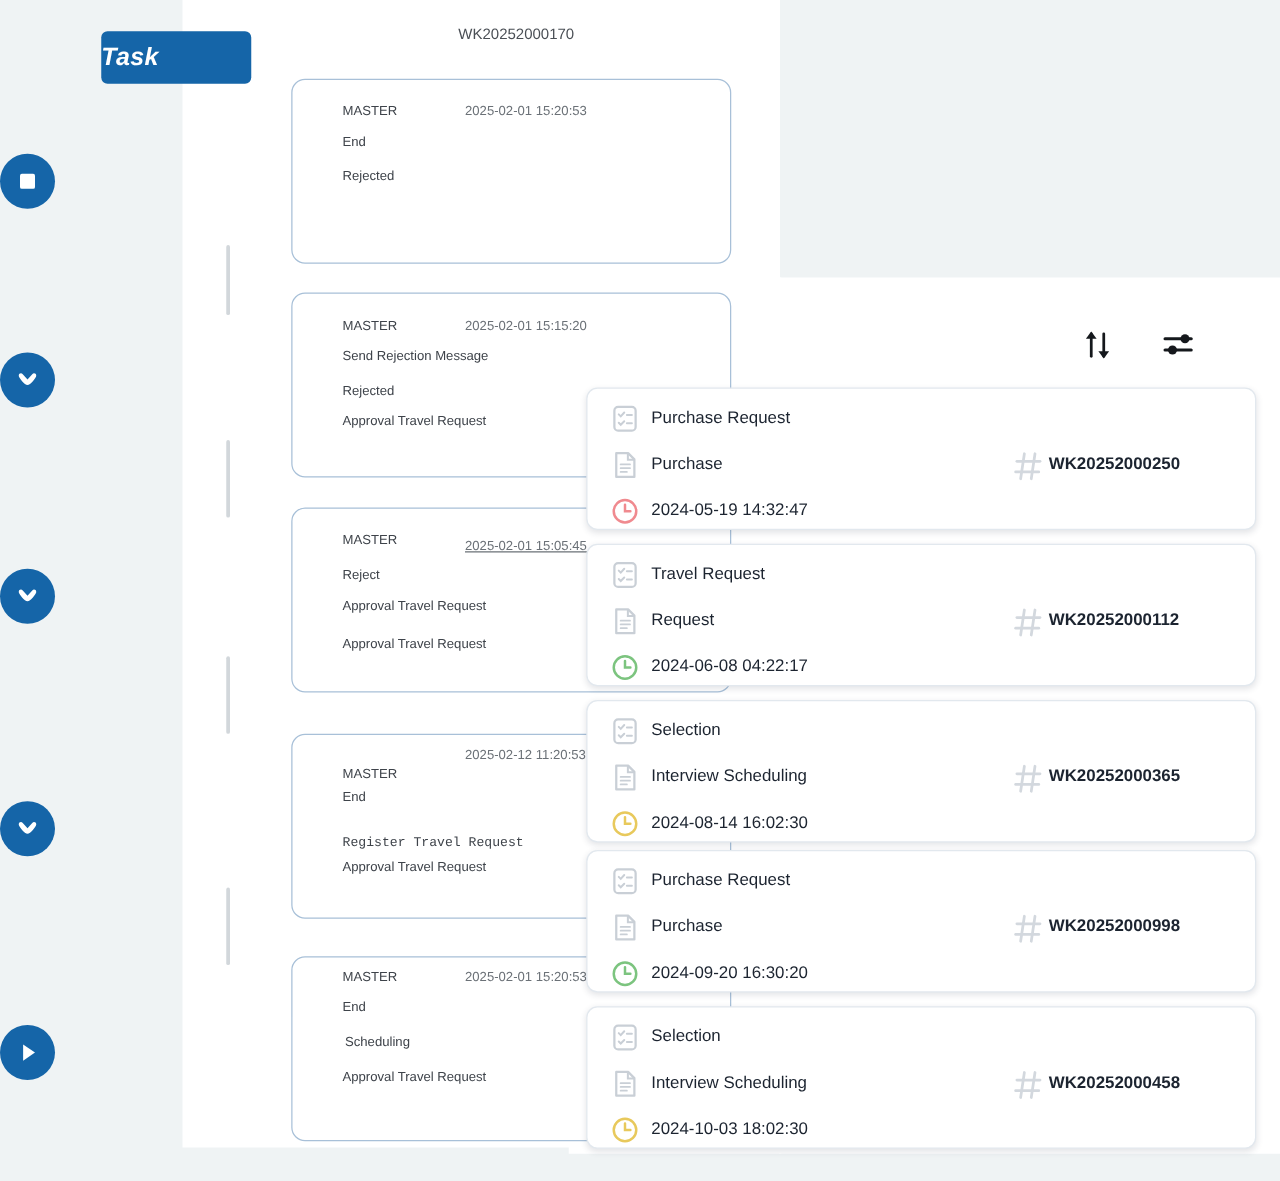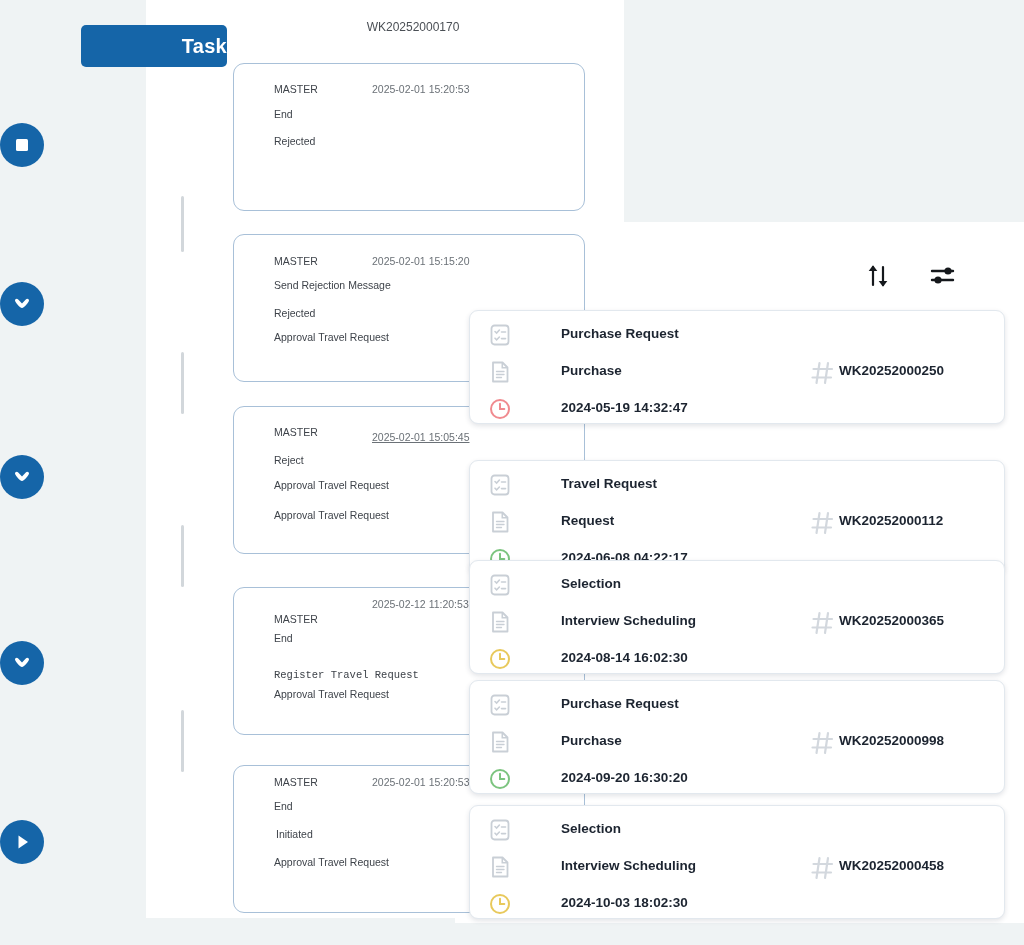--- a/index.html
+++ b/index.html
@@ -28,24 +28,24 @@
     position: absolute; left: 623px; top: 222px; width: 401px; height: 701px;
     background: #ffffff;
   }
   .panel-white-mid {
     position: absolute; left: 455px; top: 222px; width: 170px; height: 701px;
     background: #ffffff;
   }
 
   
   .task-chip {
-    position: absolute; left: 81px; top: 25px; width: 146px; height: 42px;
+    position: absolute; left: 81px; top: 25px; width: 120px; height: 42px;
     background: #1565a8; border-radius: 5px;
-    display: flex; align-items: center; justify-content: flex-end;
-    color: #ffffff; font-size: 20px; font-weight: bold; letter-spacing: .3px;
+    display: flex; align-items: center; justify-content: flex-start;
+    color: #ffffff; font-size: 20px; font-weight: bold; letter-spacing: .3px; font-style: italic;
   }
   .wk-title {
     position: absolute; left: 313px; top: 20px; width: 200px;
     text-align: center; font-size: 12px; color: #4a4f55;
   }
 
   
   .tl-line {
     position: absolute; left: 181px; width: 3px;
     background: #d2d7db; border-radius: 2px;
@@ -80,22 +80,22 @@
   .req-card {
     position: absolute; left: 469px; width: 536px; height: 114px;
     background: #ffffff; border: 1px solid #e2e8ee; border-radius: 9px;
     box-shadow: 0 2px 5px rgba(35,50,70,0.13);
   }
   .rc-ic { position: absolute; left: 18px; width: 24px; height: 24px; }
   .rc-ic.r1 { top: 12px; }
   .rc-ic.r2 { top: 49px; }
   .rc-ic.r3 { top: 86px; }
   .rc-tx {
-    position: absolute; left: 51px; font-size: 13.5px; font-weight: bold;
-    color: #1c2430; white-space: nowrap; margin-left: 40px;
+    position: absolute; left: 51px; font-size: 13.5px; font-weight: normal;
+    color: #1c2430; white-space: nowrap;
   }
   .rc-tx.r1 { top: 15px; }
   .rc-tx.r2 { top: 52px; }
   .rc-tx.r3 { top: 89px; }
   .rc-hash { position: absolute; left: 340px; top: 49px; width: 24px; height: 24px; }
   .rc-wk {
     position: absolute; left: 369px; top: 52px; font-size: 13.5px;
     font-weight: bold; color: #1c2430; white-space: nowrap;
   }
 </style>
@@ -184,21 +184,21 @@
     <div class="tl-row tl-time" style="top:10px; left:138px;">2025-02-12 11:20:53</div>
     <div class="tl-row tl-l1" style="top:44px;">End</div>
     <div class="tl-row tl-l2" style="top:81px;font-family:Liberation Mono, monospace;">Register Travel Request</div>
     <div class="tl-row tl-l3" style="top:100px;">Approval Travel Request</div>
   </div>
 
   <div class="tl-card" style="top:765px; width:352px; height:148px;">
     <div class="tl-row tl-actor" style="top:10px;">MASTER</div>
     <div class="tl-row tl-time" style="top:10px; left:138px;">2025-02-01 15:20:53</div>
     <div class="tl-row tl-l1" style="top:34px;">End</div>
-    <div class="tl-row tl-l2" style="top:62px; left:42px;">Initiated</div>
+    <div class="tl-row tl-l2" style="top:62px; left:42px;">Scheduling</div>
     <div class="tl-row tl-l3" style="top:90px;">Approval Travel Request</div>
   </div>
 
   <div class="toolbar">
     <div class="tb-btn">
       <span>
         <svg width="30" height="30" viewBox="0 0 30 30">
           <g stroke="#15181c" stroke-width="2.2" fill="none" stroke-linecap="round">
             <path d="M9 24 L9 6"></path>
               <path d="M19 6 L19 24"></path>
@@ -258,21 +258,21 @@
             <path d="M9.5 3 L6.5 23"></path>
             <path d="M18 3 L15 23"></path>
             <path d="M3.5 9 H22"></path>
             <path d="M2.5 17.5 H21"></path>
           </g>
         </svg>
     </span>
     <div class="rc-wk">WK20252000250</div>
   </div>
 
-  <div class="req-card" style="top:460px;">
+  <div class="req-card" style="top:435px;">
     <span class="rc-ic r1">
       <svg width="24" height="24" viewBox="0 0 24 24">
           <rect x="3.5" y="2.5" width="17" height="19" rx="3" fill="none" stroke="#c9cfd6" stroke-width="1.8"></rect>
           <path d="M7 8.5 l1.6 1.6 L11.4 7" fill="none" stroke="#c9cfd6" stroke-width="1.6" stroke-linecap="round"></path>
           <path d="M13.5 9 H17.5" stroke="#c9cfd6" stroke-width="1.6" stroke-linecap="round"></path>
           <path d="M7 15.2 l1.6 1.6 L11.4 14" fill="none" stroke="#c9cfd6" stroke-width="1.6" stroke-linecap="round"></path>
           <path d="M13.5 15.6 H17.5" stroke="#c9cfd6" stroke-width="1.6" stroke-linecap="round"></path>
         </svg>
     </span>
     <div class="rc-tx r1">Travel Request</div>

